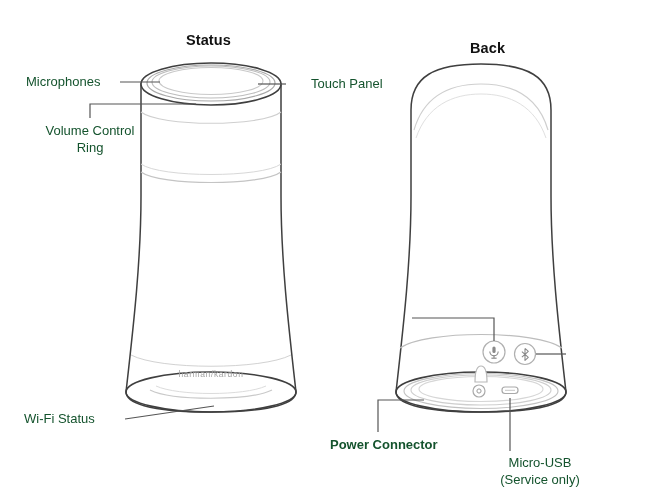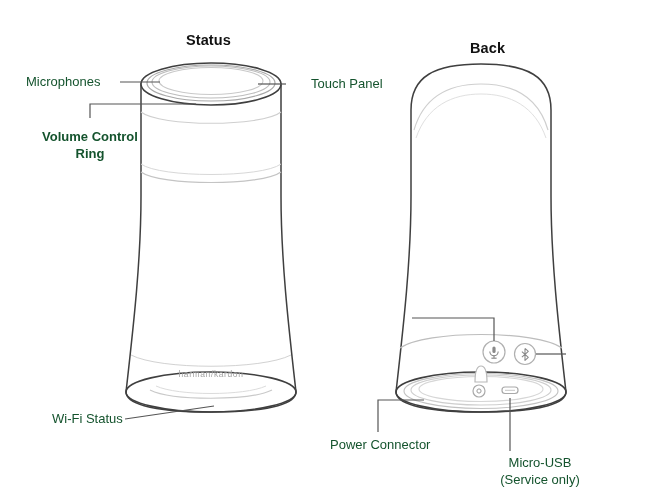--- a/index.html
+++ b/index.html
@@ -44,26 +44,26 @@
     white-space: pre-line;
   }
   .callout.right-align { text-align: right; }
   .callout.center-align { text-align: center; }
   .callout.left-align  { text-align: left; }
 
   #title-front { left: 186px; top: 32px; }
   #title-back  { left: 470px; top: 32px; margin-top: 8px; }
 
   #label-microphones      { left: 26px;  top: 74px;  }
-  #label-volume-control   { left: 26px;  top: 129px; width: 128px; text-align: center; font-weight: bold;}
+  #label-volume-control   { left: 26px;  top: 123px; width: 128px; text-align: center;}
   #label-touch-panel      { left: 311px; top: 76px;  }
-  #label-wifi-status      { left: 52px;  top: 411px; }
+  #label-wifi-status      { left: 24px;  top: 411px; }
   #label-microphone-onoff { left: 316px; top: 293px; width: 94px; }
   #label-bluetooth-pairing{ left: 571px; top: 293px; width: 76px; }
-  #label-power-connector  { left: 330px; top: 437px; }
+  #label-power-connector  { left: 330px; top: 437px; font-weight: bold; }
   #label-micro-usb        { left: 480px; top: 455px; width: 120px; }
 </style>
 </head>
 <body>
 
 <div id="diagram-root">
 
   <svg class="art" viewBox="0 0 650 498" xmlns="http://www.w3.org/2000/svg">
 
     <g>

